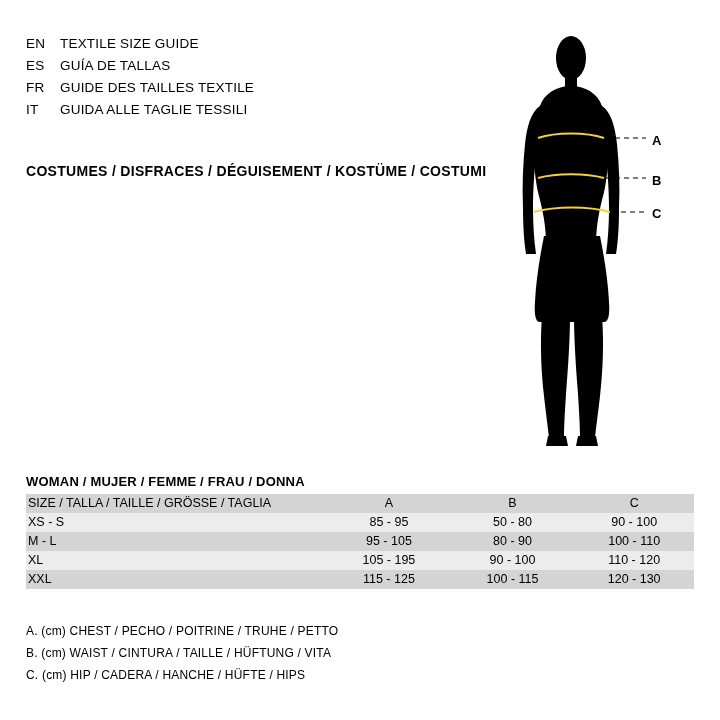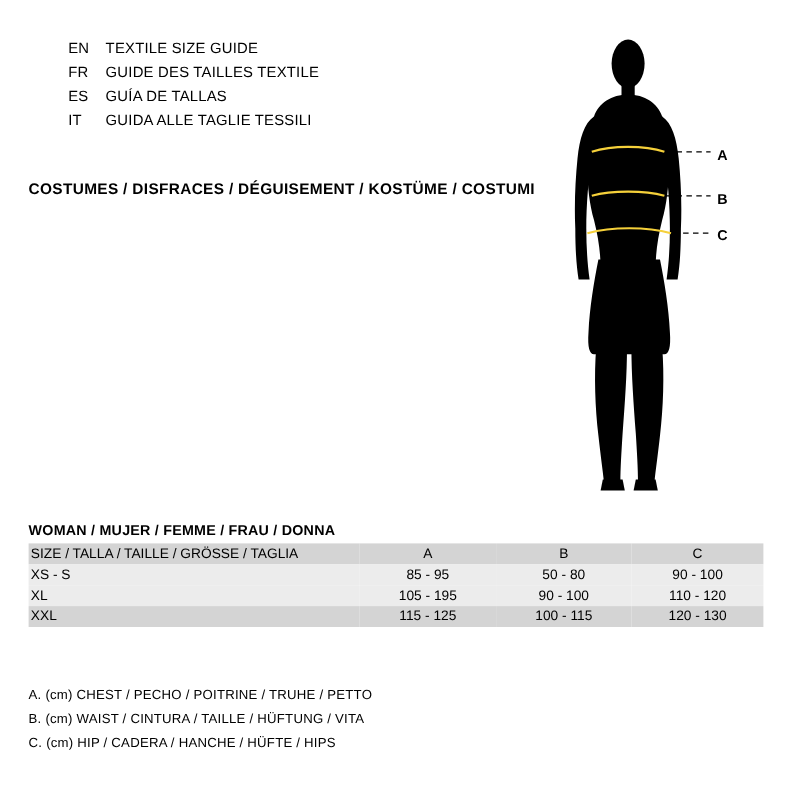--- a/index.html
+++ b/index.html
@@ -31,21 +31,20 @@
   .lang-row {
     display: flex;
     align-items: baseline;
     height: 22px;
     font-size: 13.5px;
     letter-spacing: 0.2px;
   }
   .lang-code {
     width: 34px;
     flex: 0 0 34px;
-    margin-left: 36px;
   }
   .lang-text {
     white-space: nowrap;
   }
 
   .costumes-line {
     position: absolute;
     left: 26px;
     top: 163px;
     font-size: 14px;
@@ -145,26 +144,26 @@
 <body>
 
 <div class="page">
 
   <div class="lang-block">
     <div class="lang-row">
       <span class="lang-code">EN</span>
       <span class="lang-text">TEXTILE SIZE GUIDE</span>
     </div>
     <div class="lang-row">
+      <span class="lang-code">ES</span>
+      <span class="lang-text">GUÍA DE TALLAS</span>
+    </div>
+    <div class="lang-row">
       <span class="lang-code">FR</span>
       <span class="lang-text">GUIDE DES TAILLES TEXTILE</span>
-    </div>
-    <div class="lang-row">
-      <span class="lang-code">ES</span>
-      <span class="lang-text">GUÍA DE TALLAS</span>
     </div>
     <div class="lang-row">
       <span class="lang-code">IT</span>
       <span class="lang-text">GUIDA ALLE TAGLIE TESSILI</span>
     </div>
   </div>
 
   <div class="costumes-line">COSTUMES / DISFRACES / DÉGUISEMENT / KOSTÜME / COSTUMI</div>
 
   <div class="figure-wrap">
@@ -238,20 +237,26 @@
         <th class="col-c">C</th>
       </tr>
     </thead>
     <tbody>
       <tr class="band-light">
         <td class="label-col">XS - S</td>
         <td class="col-a">85 - 95</td>
         <td class="col-b">50 - 80</td>
         <td class="col-c">90 - 100</td>
       </tr>
+      <tr class="band-dark">
+        <td class="label-col">M - L</td>
+        <td class="col-a">95 - 105</td>
+        <td class="col-b">80 - 90</td>
+        <td class="col-c">100 - 110</td>
+      </tr>
       <tr class="band-light">
         <td class="label-col">XL</td>
         <td class="col-a">105 - 195</td>
         <td class="col-b">90 - 100</td>
         <td class="col-c">110 - 120</td>
       </tr>
       <tr class="band-dark">
         <td class="label-col">XXL</td>
         <td class="col-a">115 - 125</td>
         <td class="col-b">100 - 115</td>

